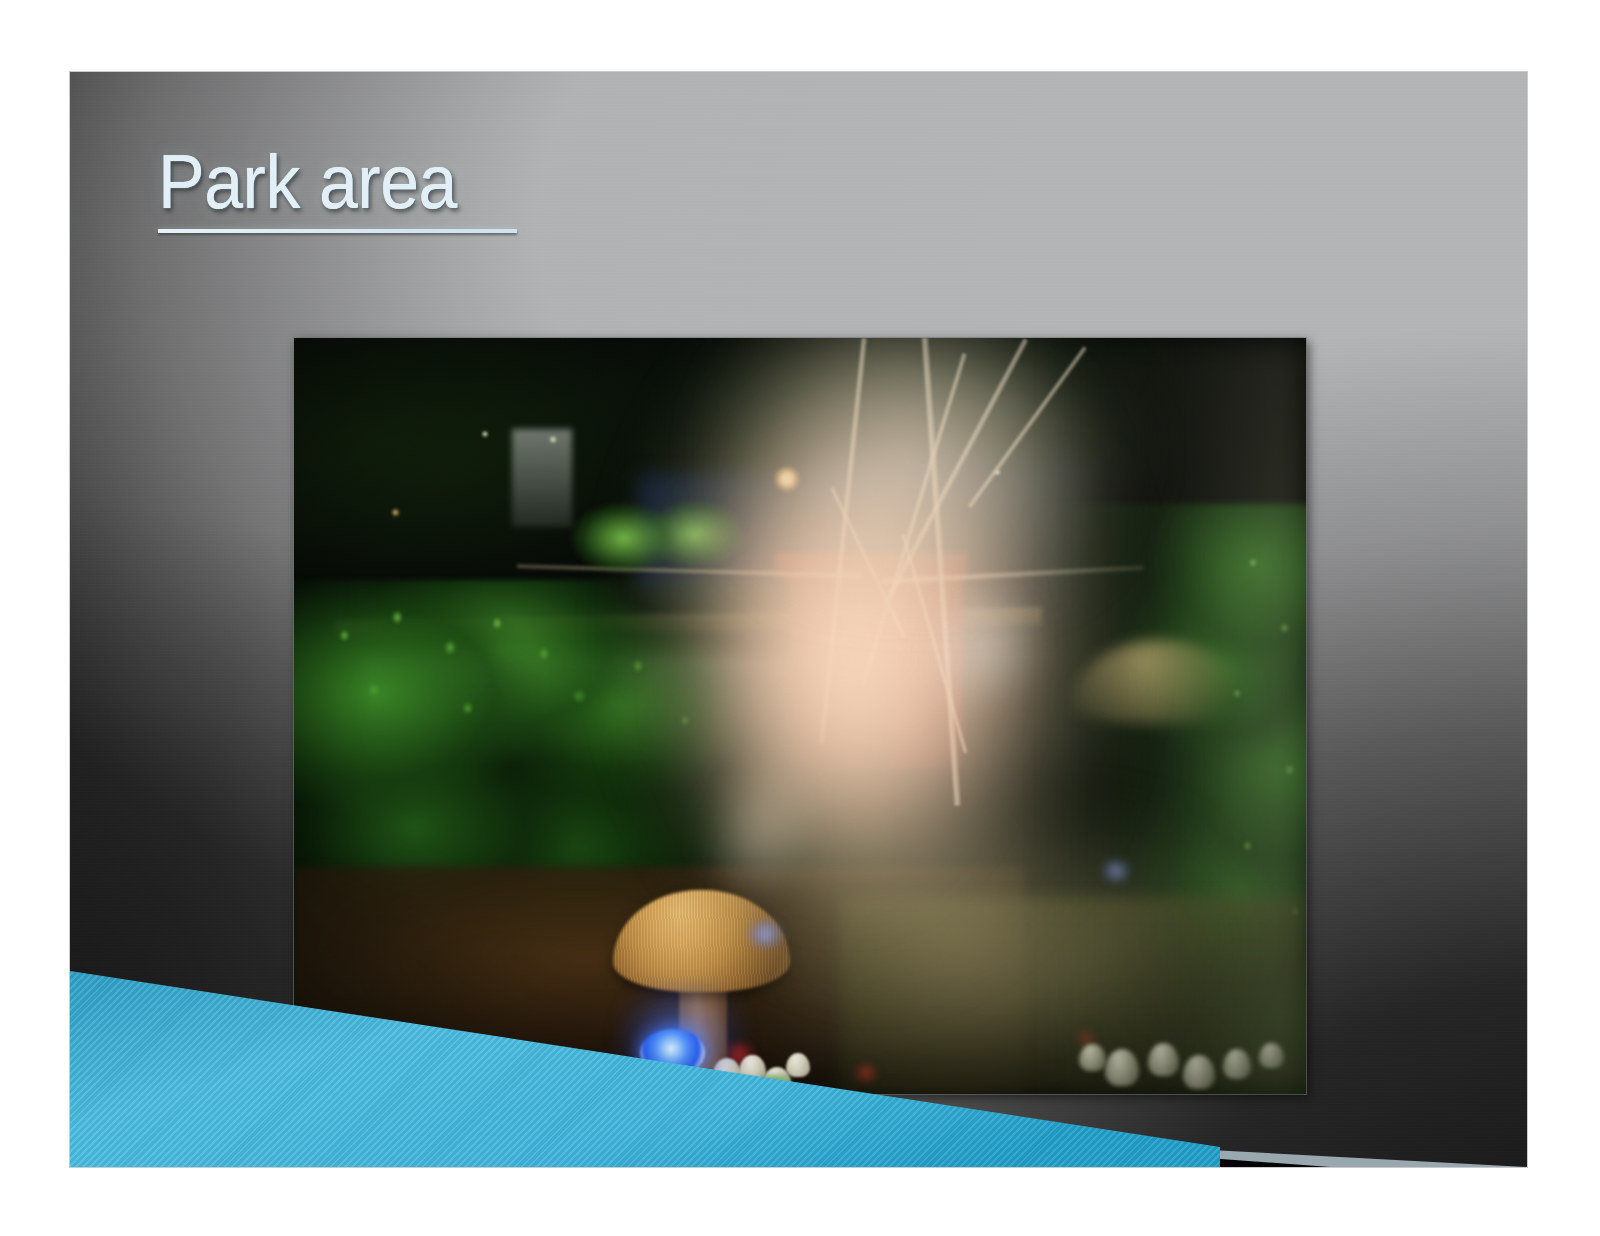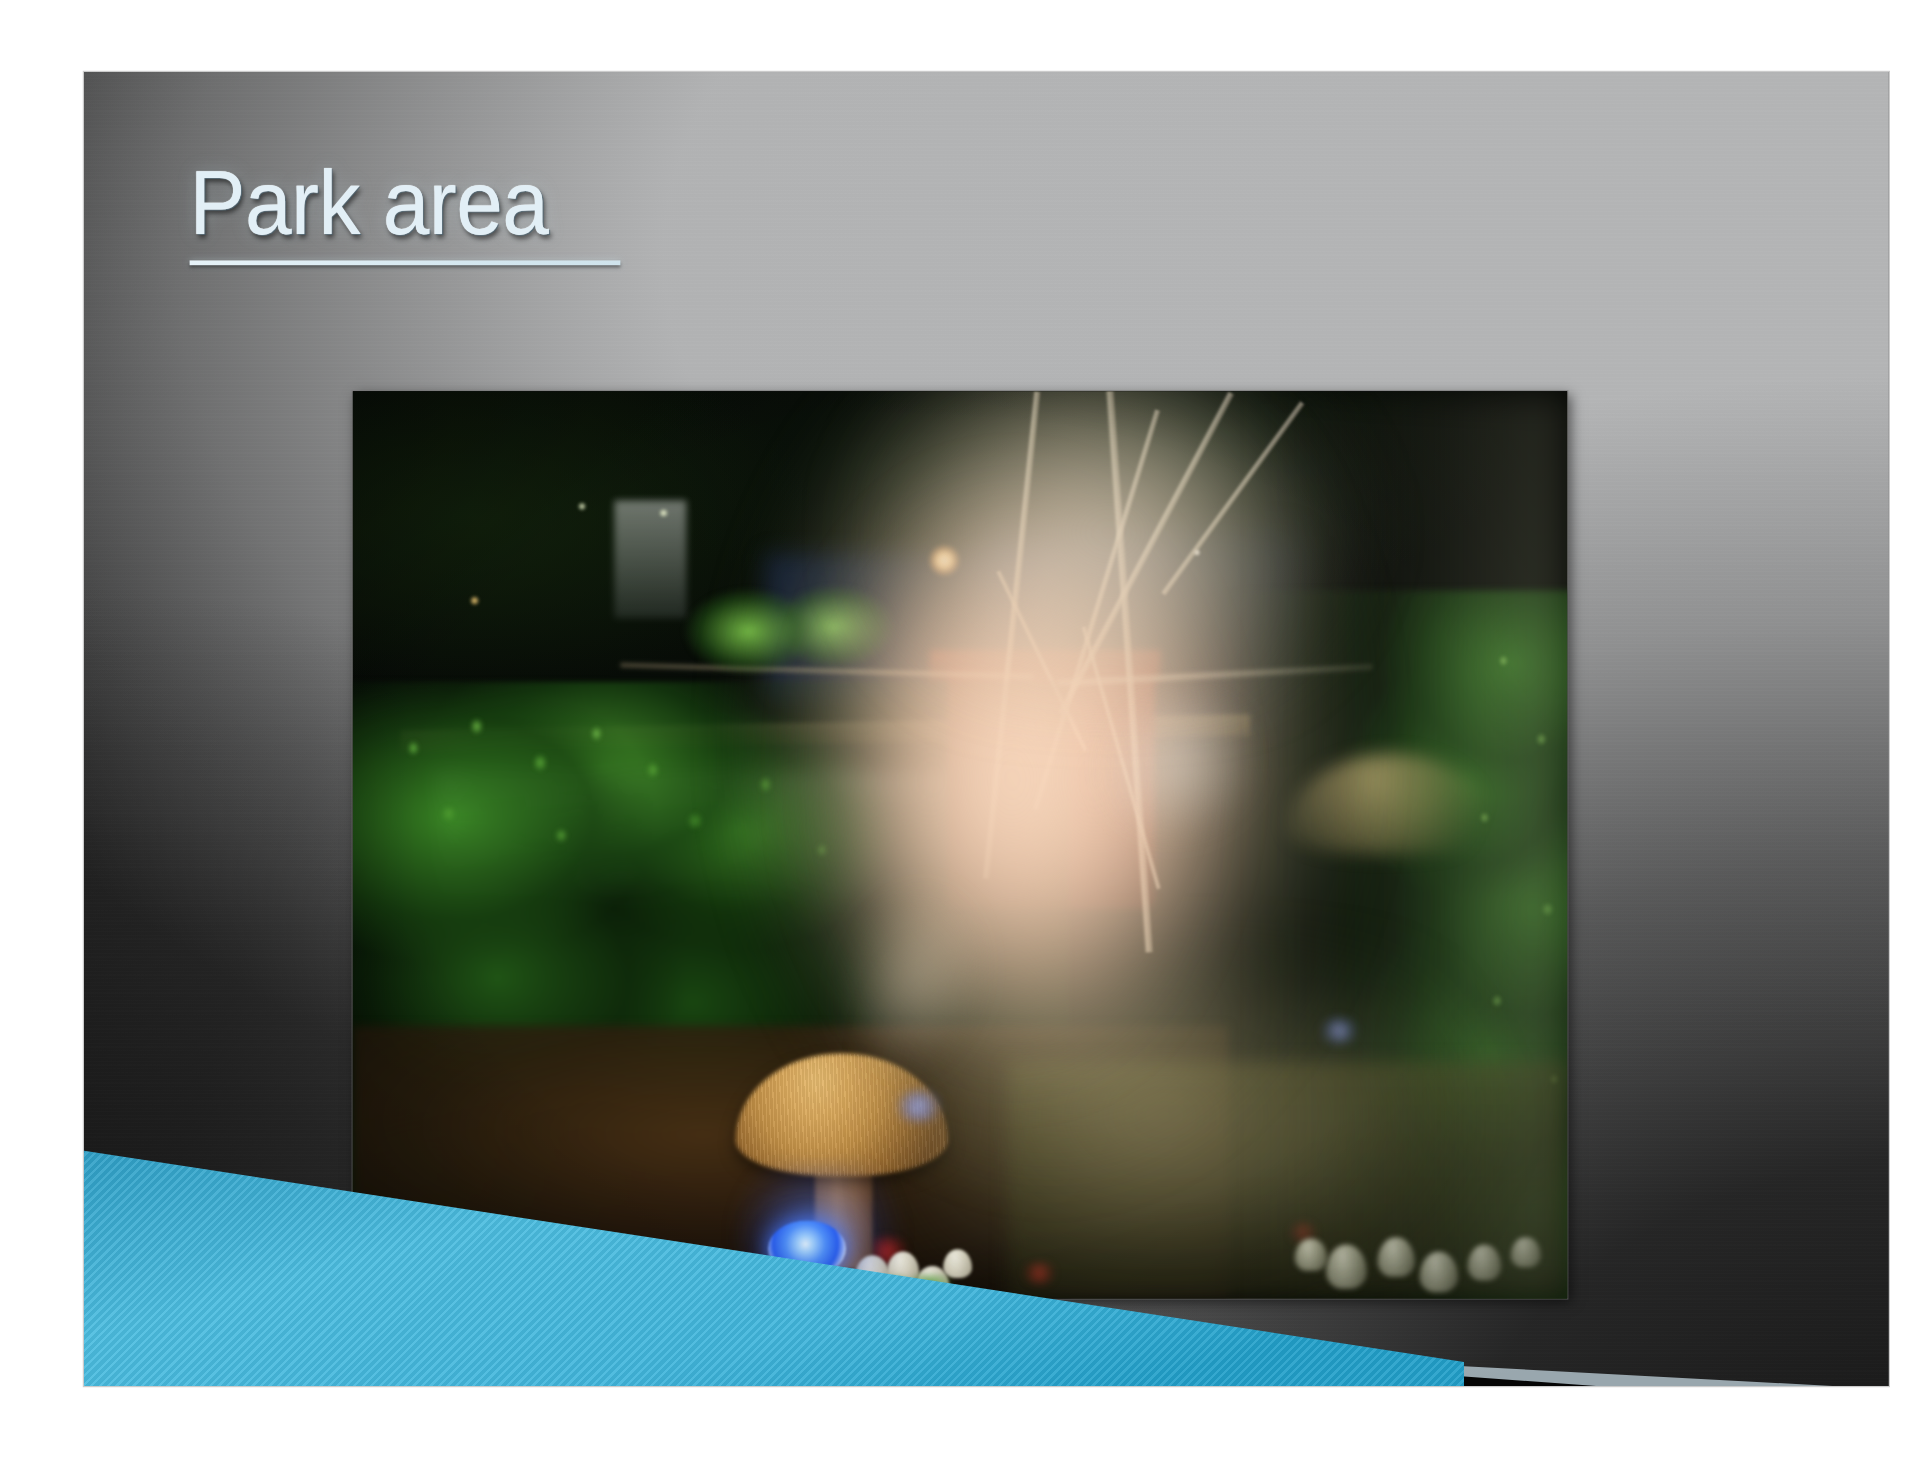--- a/index.html
+++ b/index.html
@@ -16,27 +16,26 @@
     position: relative;
     width: 1600px;
     height: 1236px;
     background: #ffffff;
   }
 
   
   #slide {
     position: absolute;
     left: 70px;
-    top: 60px;
+    top: 72px;
     width: 1457px;
     height: 1095px;
     overflow: hidden;
     background: #1a1a1a;
     box-shadow: 0 0 0 1px rgba(160,160,160,0.55);
-    padding-left: 47px;
   }
 
   
   .bg-layer {
     position: absolute;
     inset: 0;
   }
   .bg-base {
     background: linear-gradient(108deg,
        #141414 0%,

